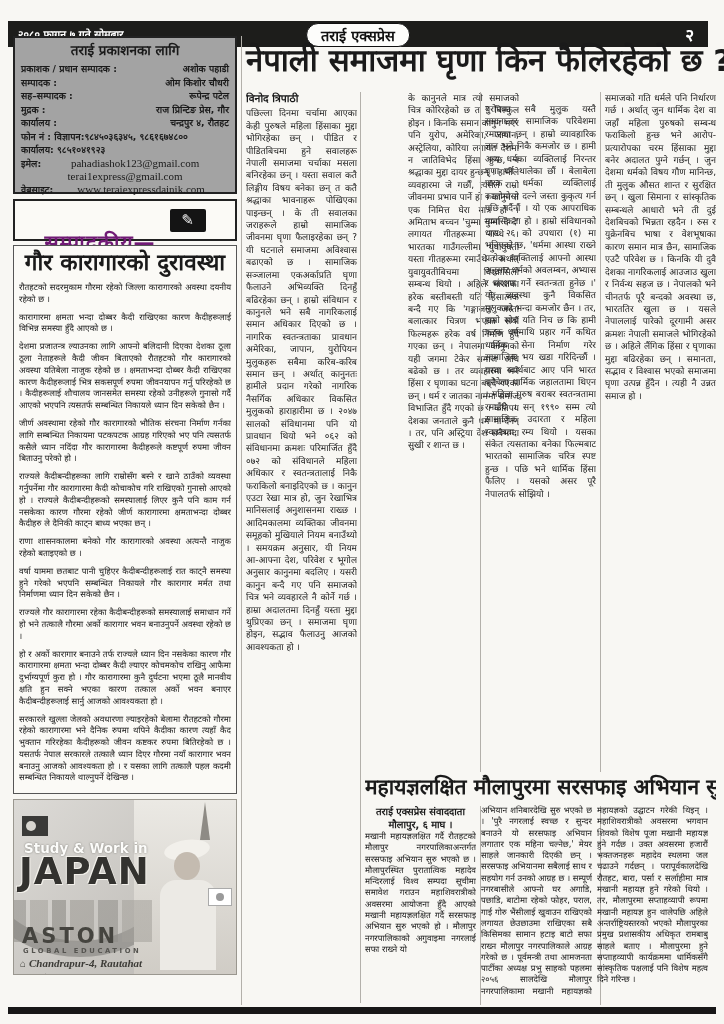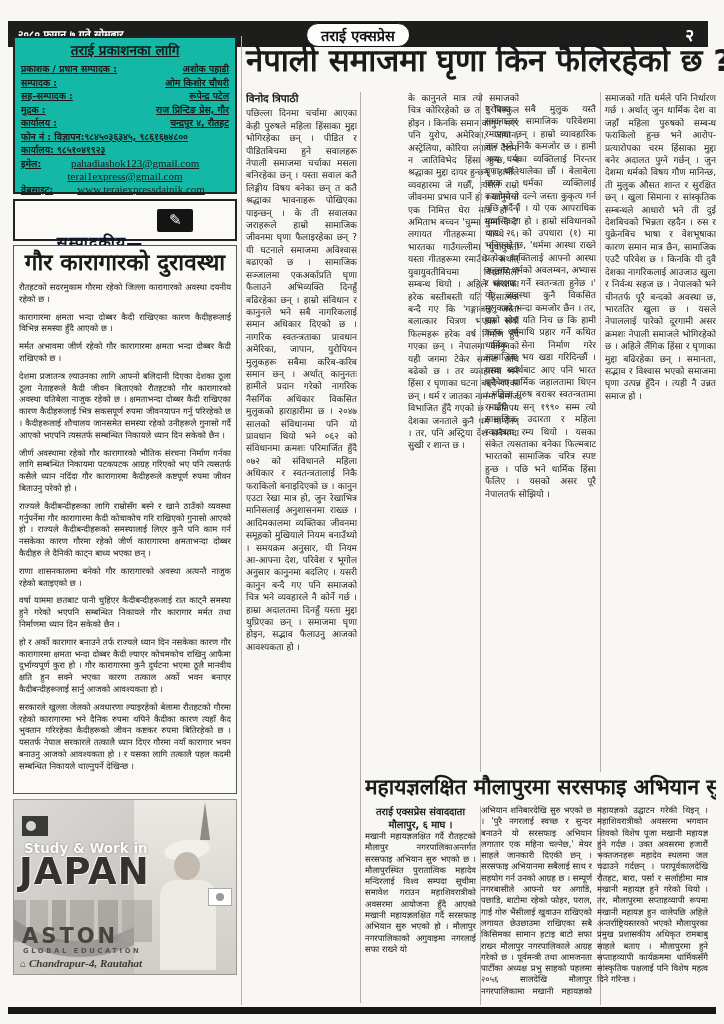--- a/index.html
+++ b/index.html
@@ -5,31 +5,31 @@
   html,body{margin:0;padding:0;background:#e6e4e0;}
   .page{position:relative;width:724px;height:1024px;background:#f8f7f3;font-family:"DejaVu Sans",sans-serif;color:#1a1a1a;overflow:hidden;}
 
   
   .masthead{position:absolute;left:8px;top:6px;width:700px;height:26px;background:#1d1d1b;color:#fff;display:flex;align-items:center;margin-top:15px;}
   .m-date{margin-left:10px;font-size:10.5px;font-weight:bold;white-space:nowrap;}
   .m-title{position:absolute;left:50%;top:2px;transform:translateX(-50%);background:#fdfdfb;color:#111;border:1.5px solid #111;border-radius:13px;padding:1px 14px;font-size:14.5px;font-weight:bold;box-shadow:0 0 0 2px #fdfdfb inset;white-space:nowrap;}
   .m-page{margin-left:auto;margin-right:14px;font-size:17px;font-weight:bold;}
 
   
-  .pubbox{position:absolute;left:13px;top:36px;width:224px;height:158px;border:2px solid #222;background:#14b8a6;padding:3px 6px;box-sizing:border-box;text-decoration:underline;}
+  .pubbox{position:absolute;left:13px;top:36px;width:224px;height:158px;border:2px solid #222;background:#a3a3a3;padding:3px 6px;box-sizing:border-box;}
   .pub-title{text-align:center;font-weight:bold;font-size:13.5px;margin-bottom:3px;}
   .pub-row{display:flex;justify-content:space-between;font-size:9.3px;font-weight:bold;line-height:13.5px;}
   .pub-line{font-size:9.3px;font-weight:bold;line-height:13.5px;}
   .pub-mailrow{display:flex;font-size:9.3px;font-weight:bold;line-height:13px;}
   .latin{font-family:"Liberation Serif",serif;font-weight:normal;font-size:11px;}
   .mailcol{flex:1;text-align:center;}
 
   
   .ed-label-box{position:absolute;left:13px;top:199px;width:224px;height:42px;border:2px solid #222;background:#fbfaf6;display:flex;align-items:center;justify-content:center;gap:14px;box-sizing:border-box;}
-  .ed-label{font-size:16px;font-weight:bold;color:#0f172a;letter-spacing:1px;margin-top:44px;}
+  .ed-label{font-size:21px;font-weight:bold;color:#701a75;letter-spacing:1px;margin-top:44px;}
   .pen-icon{width:36px;height:23px;background:#141414;color:#eee;display:flex;align-items:center;justify-content:center;font-size:15px;border-radius:2px;}
   .ed-box{position:absolute;left:13px;top:245px;width:224px;height:549px;border:1px solid #555;background:#fbfaf6;padding:2px 5px;box-sizing:border-box;overflow:hidden;}
   .ed-headline{font-size:22.5px;font-weight:bold;line-height:28px;text-align:center;margin:0 0 3px;}
   .ed-box p{margin:6px 0 1px;font-size:8.4px;line-height:11.8px;text-align:justify;}
 
   
   .ad{position:absolute;left:13px;top:799px;width:224px;height:176px;background:linear-gradient(135deg,#dcdad6,#b9b6b1);overflow:hidden;border:1px solid #9a978f;box-sizing:border-box;padding-left:44px;}
   .ad-arc{position:absolute;left:-60px;top:-95px;width:220px;height:220px;border:16px solid #9c9a96;border-radius:50%;}
   .ad-photo{position:absolute;right:0;top:0;width:102px;height:206px;background:linear-gradient(180deg,#ebe9e4,#cbc7c0);}
   .ad-tower{position:absolute;left:66px;top:2px;width:0;height:0;border-left:5px solid transparent;border-right:5px solid transparent;border-bottom:38px solid #8e8b85;}
@@ -126,26 +126,26 @@
 
   <div class="ed-label-box">
     <span class="ed-label">सम्पादकीय—</span>
     <span class="pen-icon">✎</span>
   </div>
 
   <div class="ed-box">
     <div class="ed-headline">गौर कारागारको दुरावस्था</div>
     <p>रौतहटको सदरमुकाम गौरमा रहेको जिल्ला कारागारको अवस्था दयनीय रहेको छ ।</p>
     <p>कारागारमा क्षमता भन्दा दोब्बर कैदी राखिएका कारण कैदीहरूलाई विभिन्न समस्या हुँदै आएको छ ।</p>
-    <p>मर्मत अभावमा जीर्ण रहेको गौर कारागारमा क्षमता भन्दा दोब्बर कैदी राखिएको छ ।</p>
     <p>देशमा प्रजातन्त्र ल्याउनका लागि आफ्नो बलिदानी दिएका देशका ठूला ठूला नेताहरूले कैदी जीवन बिताएको रौतहटको गौर कारागारको अवस्था यतिबेला नाजुक रहेको छ । क्षमताभन्दा दोब्बर कैदी राखिएका कारण कैदीहरूलाई भित्र सकसपूर्ण रुपमा जीवनयापन गर्नु परिरहेको छ । कैदीहरूलाई शौचालय जानसमेत समस्या रहेको उनीहरूले गुनासो गर्दै आएको भएपनि त्यसतर्फ सम्बन्धित निकायले ध्यान दिन सकेको छैन ।</p>
     <p>जीर्ण अवस्थामा रहेको गौर कारागारको भौतिक संरचना निर्माण गर्नका लागि सम्बन्धित निकायमा पटकपटक आग्रह गरिएको भए पनि त्यसतर्फ कसैले ध्यान नदिंदा गौर कारागारमा कैदीहरूले कष्टपूर्ण रुपमा जीवन बिताउनु परेको हो ।</p>
     <p>राज्यले कैदीबन्दीहरूका लागि राम्रोसँग बस्ने र खाने ठाउँको व्यवस्था गर्नुपर्नेमा गौर कारागारमा कैदी कोचाकोच गरि राखिएको गुनासो आएको हो । राज्यले कैदीबन्दीहरूको समस्यालाई लिएर कुनै पनि काम गर्न नसकेका कारण गौरमा रहेको जीर्ण कारागारमा क्षमताभन्दा दोब्बर कैदीहरु ले दैनिकी काट्न बाध्य भएका छन् ।</p>
     <p>राणा शासनकालमा बनेको गौर कारागारको अवस्था अत्यन्तै नाजुक रहेको बताइएको छ ।</p>
     <p>वर्षा याममा छतबाट पानी चुहिएर कैदीबन्दीहरूलाई रात काट्नै समस्या हुने गरेको भएपनि सम्बन्धित निकायले गौर कारागार मर्मत तथा निर्माणमा ध्यान दिन सकेको छैन ।</p>
+    <p>राज्यले गौर कारागारमा रहेका कैदीबन्दीहरूको समस्यालाई समाधान गर्ने हो भने तत्कालै गौरमा अर्को कारागार भवन बनाउनुपर्ने अवस्था रहेको छ ।</p>
     <p>हो र अर्को कारागार बनाउने तर्फ राज्यले ध्यान दिन नसकेका कारण गौर कारागारमा क्षमता भन्दा दोब्बर कैदी ल्याएर कोचमकोच राखिनु आफैमा दुर्भाग्यपूर्ण कुरा हो । गौर कारागारमा कुनै दुर्घटना भएमा ठूलै मानवीय क्षति हुन सक्ने भएका कारण तत्काल अर्को भवन बनाएर कैदीबन्दीहरूलाई सार्नु आजको आवश्यकता हो ।</p>
     <p>सरकारले खुल्ला जेलको अवधारणा ल्याइरहेको बेलामा रौतहटको गौरमा रहेको कारागारमा भने दैनिक रुपमा थपिने कैदीका कारण त्यहाँ कैद भुक्तान गरिरहेका कैदीहरूको जीवन कष्टकर रुपमा बितिरहेको छ । यसतर्फ नेपाल सरकारले तत्कालै ध्यान दिएर गौरमा नयाँ कारागार भवन बनाउनु आजको आवश्यकता हो । र यसका लागि तत्कालै पहल कदमी सम्बन्धित निकायले थाल्नुपर्ने देखिन्छ ।</p>
   </div>
 
   <div class="ad">
     <div class="ad-arc"></div>
     <div class="ad-photo">
       <div class="ad-tower"></div>
       <div class="ad-hat"></div>
       <div class="ad-face"></div>

